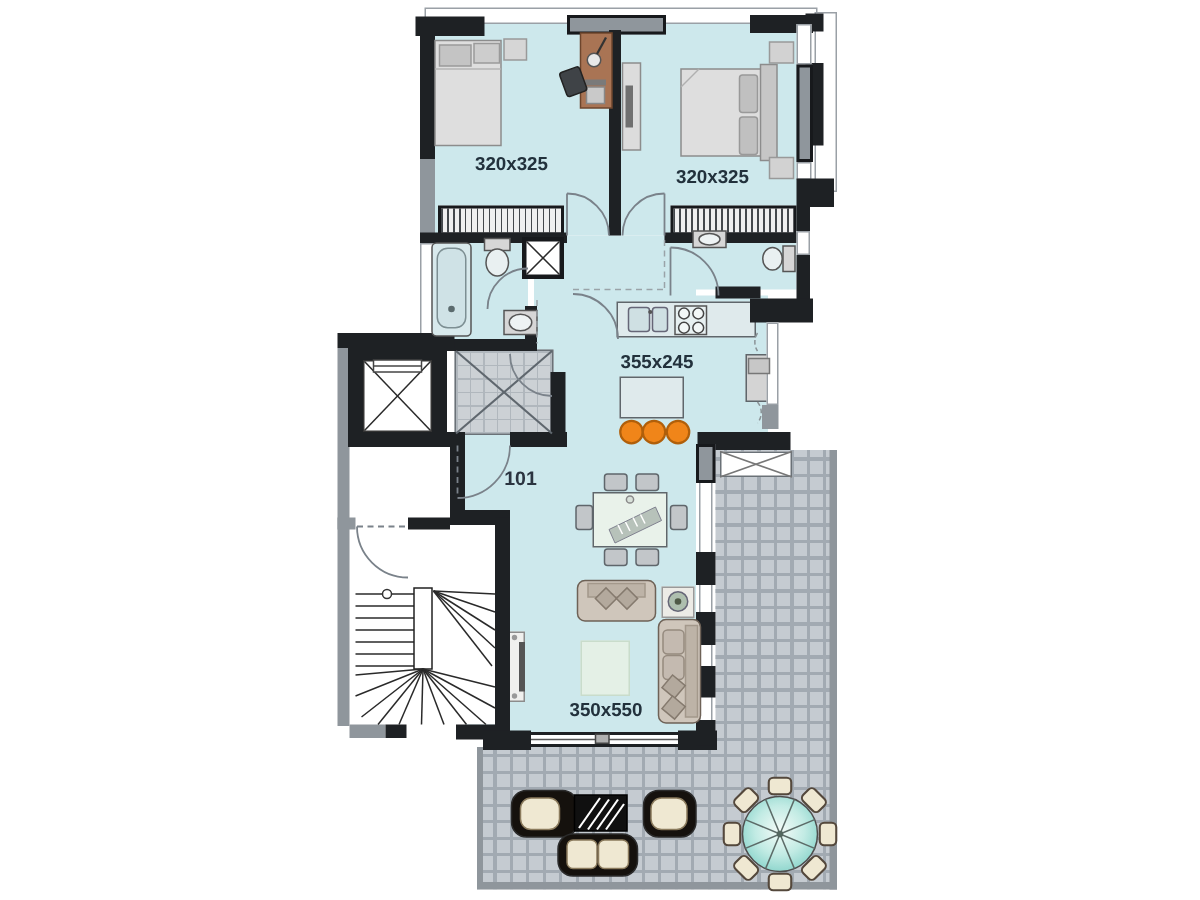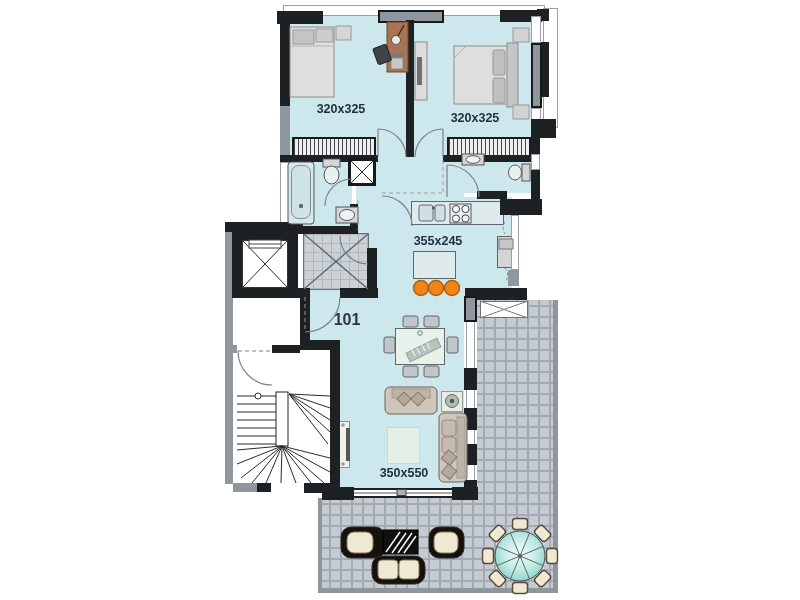--- a/index.html
+++ b/index.html
@@ -15,21 +15,21 @@
     background-image:repeating-linear-gradient(0deg,#a2aab2 0 2px,transparent 2px 11px),
                      repeating-linear-gradient(90deg,#a2aab2 0 2px,transparent 2px 11px);}
   .tile-entry{background-color:#ccd1d5;border:1px solid #6a7177;
     background-image:repeating-linear-gradient(0deg,#b0b7bd 0 1px,transparent 1px 9px),
                      repeating-linear-gradient(90deg,#b0b7bd 0 1px,transparent 1px 9px);}
   .wrd{background-color:#efefef;
     background-image:repeating-linear-gradient(90deg,#44484c 0 1px,transparent 1px 4px);
     border:2px solid #17191c;}
   .furn{border:1px solid #5f666b;}
   .lbl{font-weight:700;font-size:12.5px;color:#22313c;text-align:center;white-space:nowrap;}
-  .unit{font-weight:700;font-size:16px;color:#2b3440;text-align:center;}
+  .unit{font-weight:700;font-size:13px;color:#2b3440;text-align:center;}
   svg{position:absolute;left:0;top:0;pointer-events:none;}
 </style>
 </head>
 <body>
 
 <div id="stage">
 
   <div class="a blue" style="left:286px;top:16px;width:247px;height:141px;"></div>
   <div class="a blue" style="left:286px;top:157px;width:66px;height:72px;"></div>
   <div class="a blue" style="left:356px;top:157px;width:108px;height:145px;"></div>

